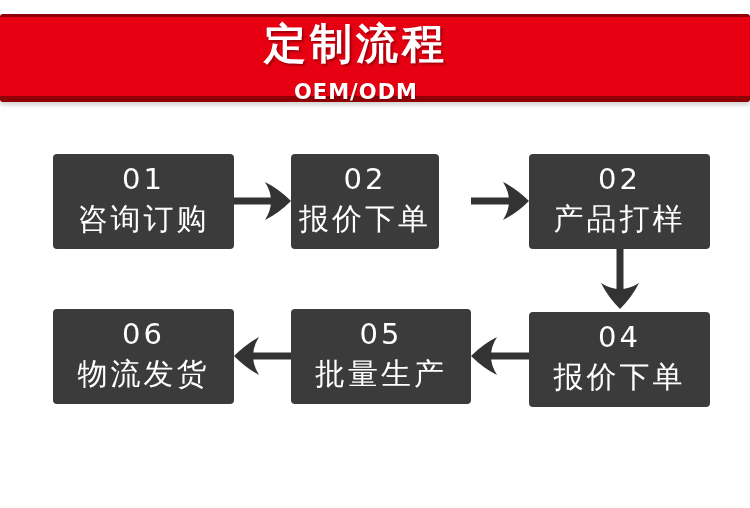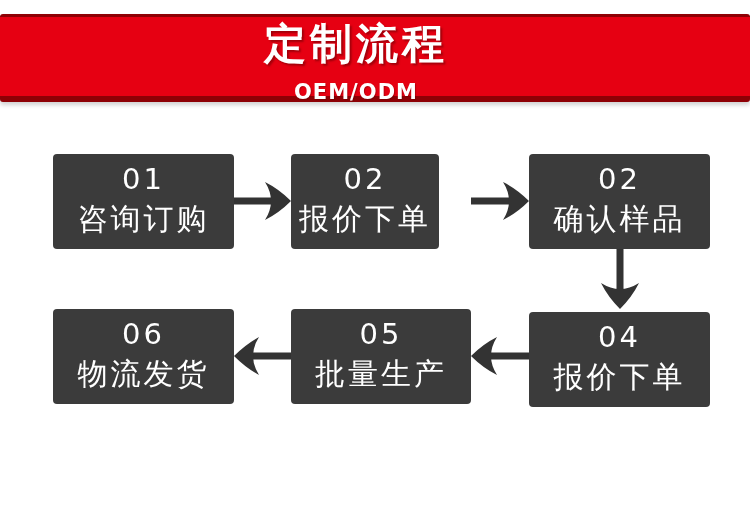--- a/index.html
+++ b/index.html
@@ -75,21 +75,21 @@
   <div class="step pos-1">
     <div class="step-number">01</div>
     <div class="step-label">咨询订购</div>
   </div>
   <div class="step pos-2">
     <div class="step-number">02</div>
     <div class="step-label">报价下单</div>
   </div>
   <div class="step pos-3">
     <div class="step-number">02</div>
-    <div class="step-label">确认样品</div>
+    <div class="step-label">产品打样</div>
   </div>
   <div class="step pos-4">
     <div class="step-number">04</div>
     <div class="step-label">报价下单</div>
   </div>
   <div class="step pos-5">
     <div class="step-number">05</div>
     <div class="step-label">批量生产</div>
   </div>
   <div class="step pos-6">

